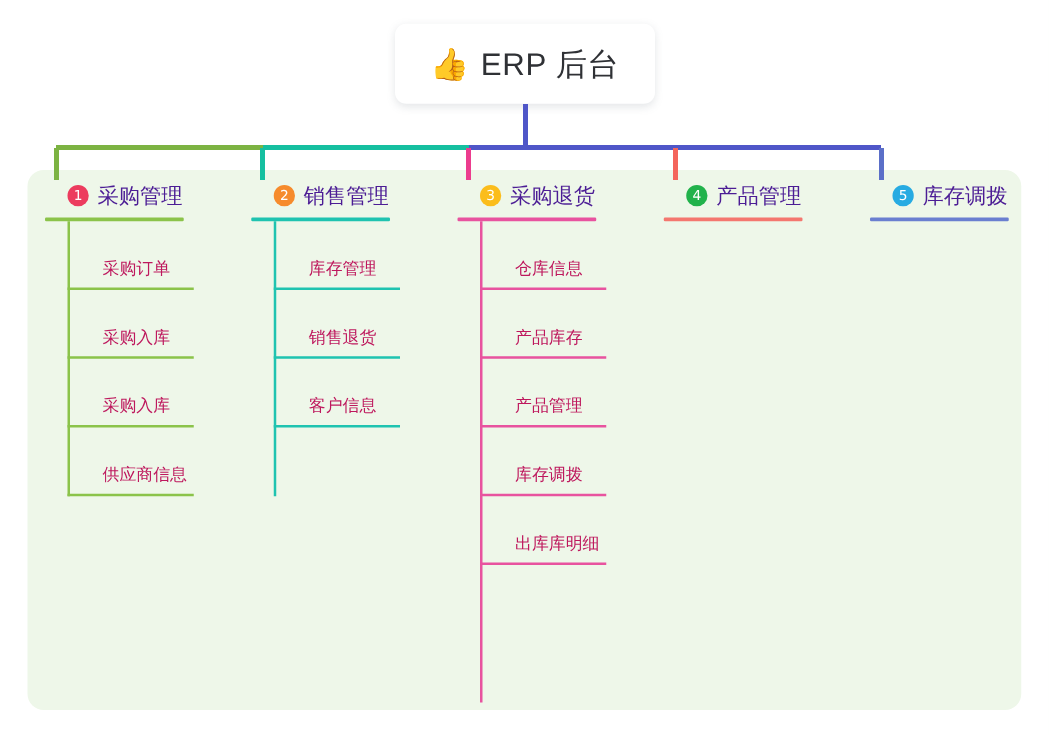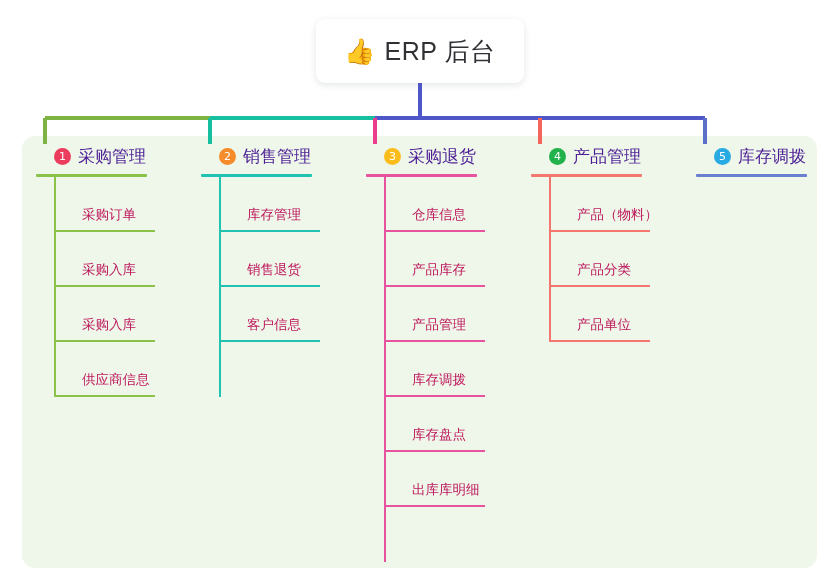--- a/index.html
+++ b/index.html
@@ -228,50 +228,31 @@
           </div>
           <div class="item">
             <span class="item-label">产品管理</span>
             <div class="item-rule" style="width: 101px; background: rgb(232, 83, 159);"></div>
           </div>
           <div class="item">
             <span class="item-label">库存调拨</span>
             <div class="item-rule" style="width: 101px; background: rgb(232, 83, 159);"></div>
           </div>
           <div class="item">
-            <span class="item-label">库存盘点</span>
-            <div class="item-rule" style="width: 101px; background: rgb(232, 83, 159);"></div>
-          </div>
-          <div class="item">
             <span class="item-label">出库库明细</span>
             <div class="item-rule" style="width: 101px; background: rgb(232, 83, 159);"></div>
           </div>
         </div>
       </div>
       <div class="column" style="left: 531px;">
         <div class="col-header">
           <span class="badge" style="background: rgb(33, 178, 75);">4</span>
           <span class="col-title">产品管理</span>
         </div>
         <div class="col-rule" style="width: 111px; background: rgb(244, 119, 111);"></div>
-        <div class="items">
-          <div class="spine" style="background: rgb(244, 119, 111); height: 165px;"></div>
-          <div class="item">
-            <span class="item-label">产品（物料）</span>
-            <div class="item-rule" style="width: 101px; background: rgb(244, 119, 111);"></div>
-          </div>
-          <div class="item">
-            <span class="item-label">产品分类</span>
-            <div class="item-rule" style="width: 101px; background: rgb(244, 119, 111);"></div>
-          </div>
-          <div class="item">
-            <span class="item-label">产品单位</span>
-            <div class="item-rule" style="width: 101px; background: rgb(244, 119, 111);"></div>
-          </div>
-        </div>
       </div>
       <div class="column" style="left: 696px;">
         <div class="col-header">
           <span class="badge" style="background: rgb(39, 171, 226);">5</span>
           <span class="col-title">库存调拨</span>
         </div>
         <div class="col-rule" style="width: 111px; background: rgb(106, 127, 208);"></div>
       </div>
     </div>
 

